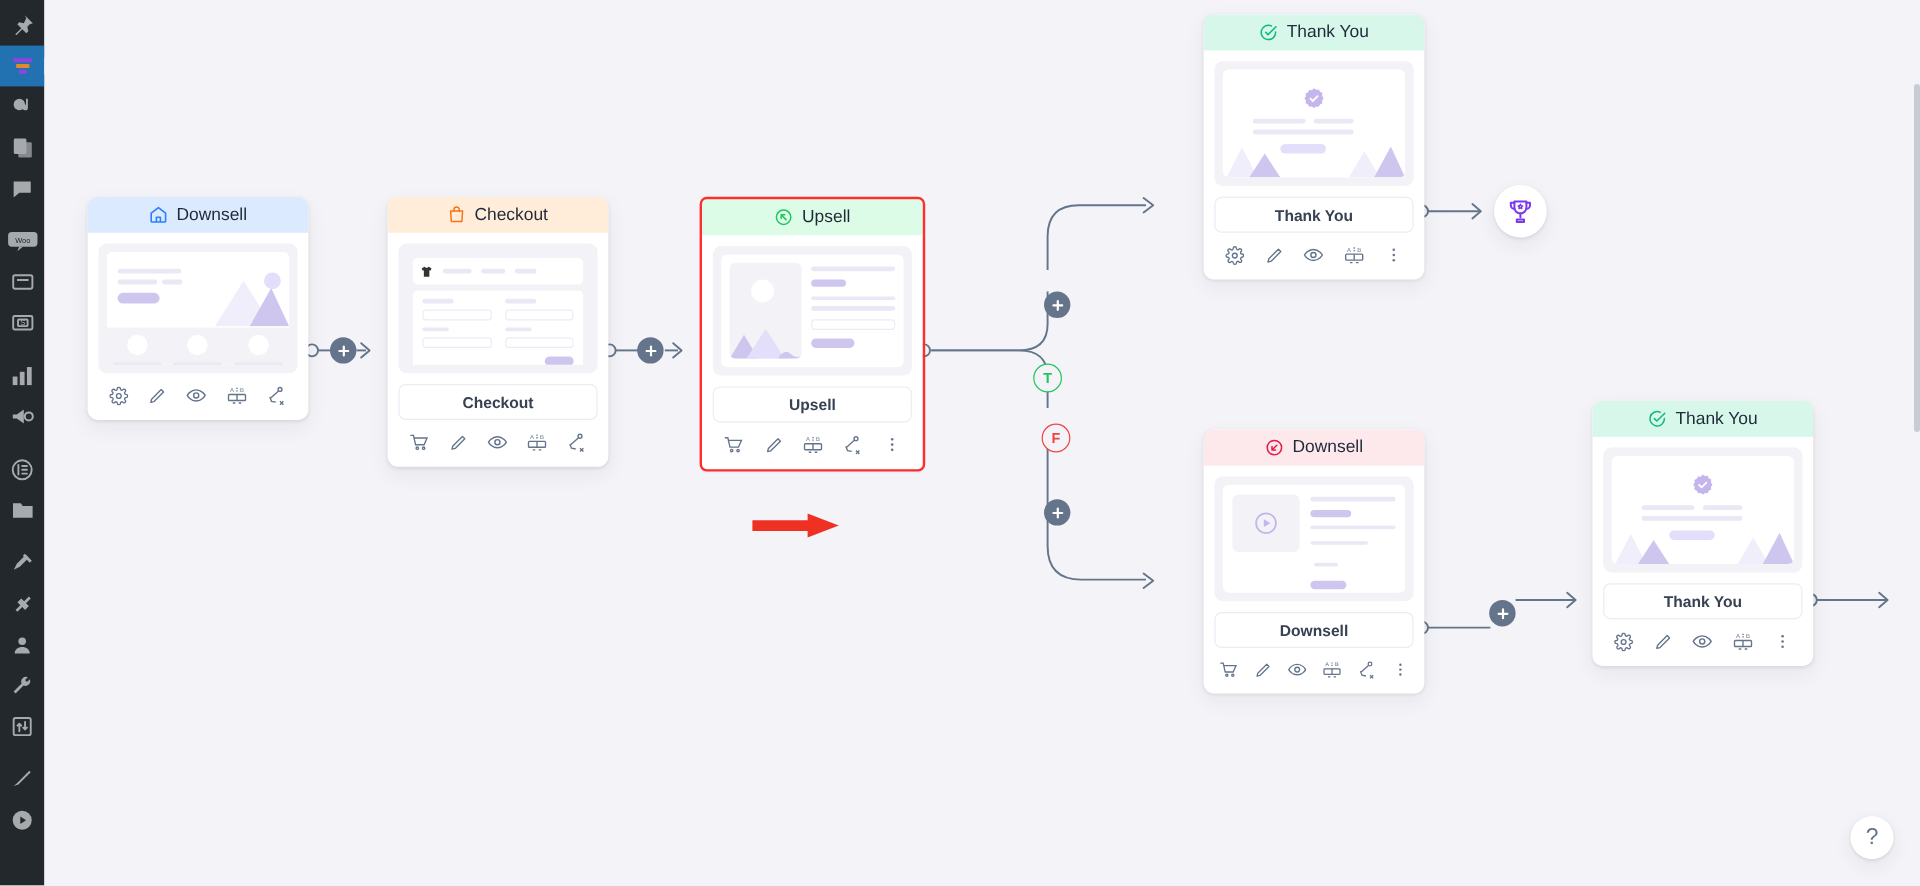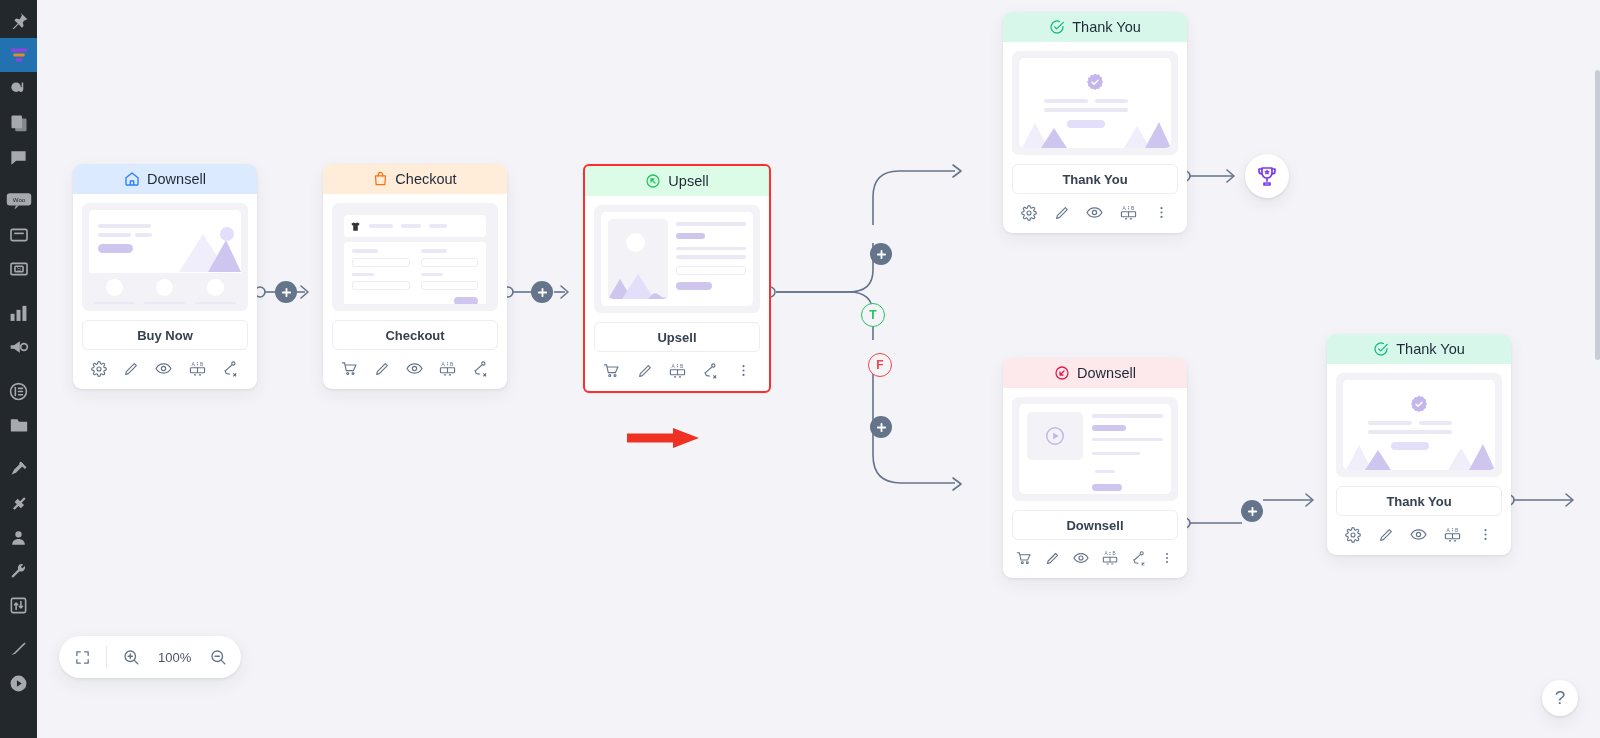--- a/index.html
+++ b/index.html
@@ -406,23 +406,20 @@
                 <div>
                     <div class="bar" style="width:41px;height:3.5px;"></div>
                   </div>
                 <div>
                     <div class="bar" style="width:41px;height:3.5px;"></div>
                   </div>
               </div>
             </div>
           </div>
         </div>
-      </div>
-      <div class="btn-row">
-        <span>Buy Now</span>
       </div>
       <div class="tools">
         <span class="tool">
             <svg width="16" height="16" viewBox="0 0 24 24" fill="none" stroke="currentColor" stroke-width="1.7">
               <circle cx="12" cy="12" r="3"></circle>
               <path d="M19.4 15a1.6 1.6 0 0 0 .3 1.8l.1.1a2 2 0 1 1-2.8 2.8l-.1-.1a1.6 1.6 0 0 0-1.8-.3 1.6 1.6 0 0 0-1 1.5V21a2 2 0 0 1-4 0v-.1a1.6 1.6 0 0 0-1-1.5 1.6 1.6 0 0 0-1.8.3l-.1.1a2 2 0 1 1-2.8-2.8l.1-.1a1.6 1.6 0 0 0 .3-1.8 1.6 1.6 0 0 0-1.5-1H3a2 2 0 0 1 0-4h.1a1.6 1.6 0 0 0 1.5-1 1.6 1.6 0 0 0-.3-1.8l-.1-.1a2 2 0 1 1 2.8-2.8l.1.1a1.6 1.6 0 0 0 1.8.3H9a1.6 1.6 0 0 0 1-1.5V3a2 2 0 0 1 4 0v.1a1.6 1.6 0 0 0 1 1.5 1.6 1.6 0 0 0 1.8-.3l.1-.1a2 2 0 1 1 2.8 2.8l-.1.1a1.6 1.6 0 0 0-.3 1.8V9a1.6 1.6 0 0 0 1.5 1H21a2 2 0 0 1 0 4h-.1a1.6 1.6 0 0 0-1.5 1z"></path>
             </svg>
           </span>
         <span class="tool">
             <svg width="16" height="16" viewBox="0 0 24 24" fill="none" stroke="currentColor" stroke-width="1.7" stroke-linejoin="round">
@@ -833,41 +830,20 @@
       </div>
     </div>
 
     <svg id="annot">
       <g transform="translate(590,430)">
         <path d="M0 8 L52 8" stroke="#ef3124" stroke-width="9" stroke-linecap="butt"></path>
         <path d="M46 -2 L72 8 L46 18 Z" fill="#ef3124"></path>
       </g>
     </svg>
 
-    <div id="zoombar">
-      <button class="zbtn">
-        <svg width="17" height="17" viewBox="0 0 24 24" fill="none" stroke="currentColor" stroke-width="1.8" stroke-linecap="round" stroke-linejoin="round">
-            <path d="M4 9V4h5M20 9V4h-5M4 15v5h5M20 15v5h-5"></path>
-          </svg>
-      </button>
-      <div class="sep"></div>
-      <button class="zbtn">
-        <svg width="18" height="18" viewBox="0 0 24 24" fill="none" stroke="currentColor" stroke-width="1.8" stroke-linecap="round">
-            <circle cx="11" cy="11" r="7"></circle>
-            <path d="M11 8v6M8 11h6M16.5 16.5L21 21"></path>
-          </svg>
-      </button>
-      <span id="zoomlevel">100%</span>
-      <button class="zbtn">
-        <svg width="18" height="18" viewBox="0 0 24 24" fill="none" stroke="currentColor" stroke-width="1.8" stroke-linecap="round">
-            <circle cx="11" cy="11" r="7"></circle>
-            <path d="M8 11h6M16.5 16.5L21 21"></path>
-          </svg>
-      </button>
-    </div>
 
     <div id="helpbtn">
       <span>?</span>
     </div>
 
     <div id="vscroll"></div>
   </div>
 </div>
 
 </body></html>

